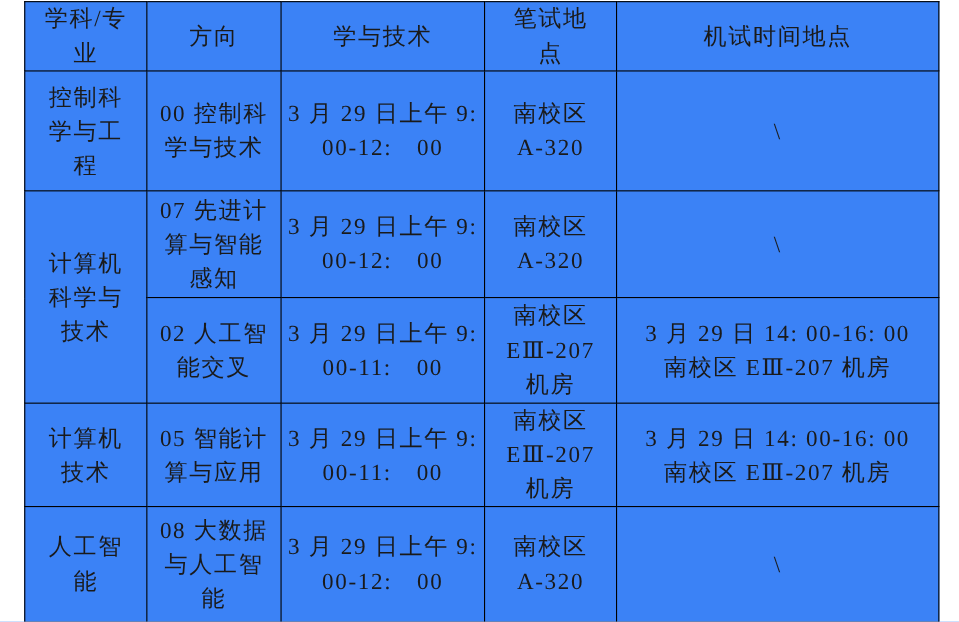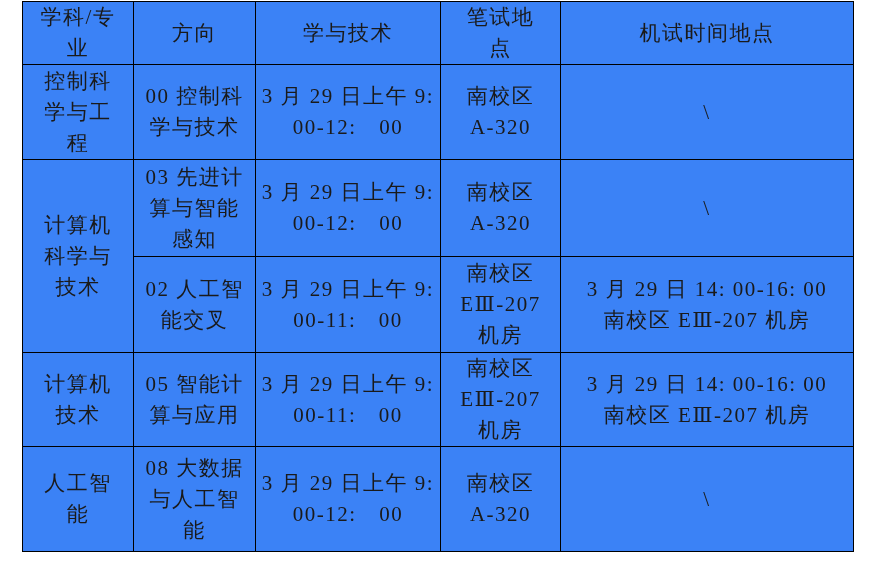--- a/index.html
+++ b/index.html
@@ -37,21 +37,21 @@
     white-space: pre-line;
     overflow: hidden;
   }
   col.c-subject  { width: 111px; }
   col.c-direction{ width: 122px; }
   col.c-wtime    { width: 185px; }
   col.c-wplace   { width: 120px; }
   col.c-machine  { width: 293px; }
 
   tr.r-header { height: 62px; }
-  tr.r-1 { height: 95px; margin-top: 40px; }
+  tr.r-1 { height: 109px; margin-top: 40px; }
   tr.r-2 { height: 97px; }
   tr.r-3 { height: 96px; padding-left: 24px; }
   tr.r-4 { height: 92px; }
   tr.r-5 { height: 105px; }
 </style>
 </head>
 <body>
 
 <table class="exam-table">
   <colgroup>
@@ -82,21 +82,21 @@
       <td>3 月 29 日上午 9:
 00-12:　00</td>
       <td>南校区
 A-320</td>
       <td>\</td>
     </tr>
     <tr class="r-2">
       <td rowspan="2">计算机
 科学与
 技术</td>
-      <td>03 先进计
+      <td>07 先进计
 算与智能
 感知</td>
       <td>3 月 29 日上午 9:
 00-12:　00</td>
       <td>南校区
 A-320</td>
       <td>\</td>
     </tr>
     <tr class="r-3">
       <td>02 人工智

